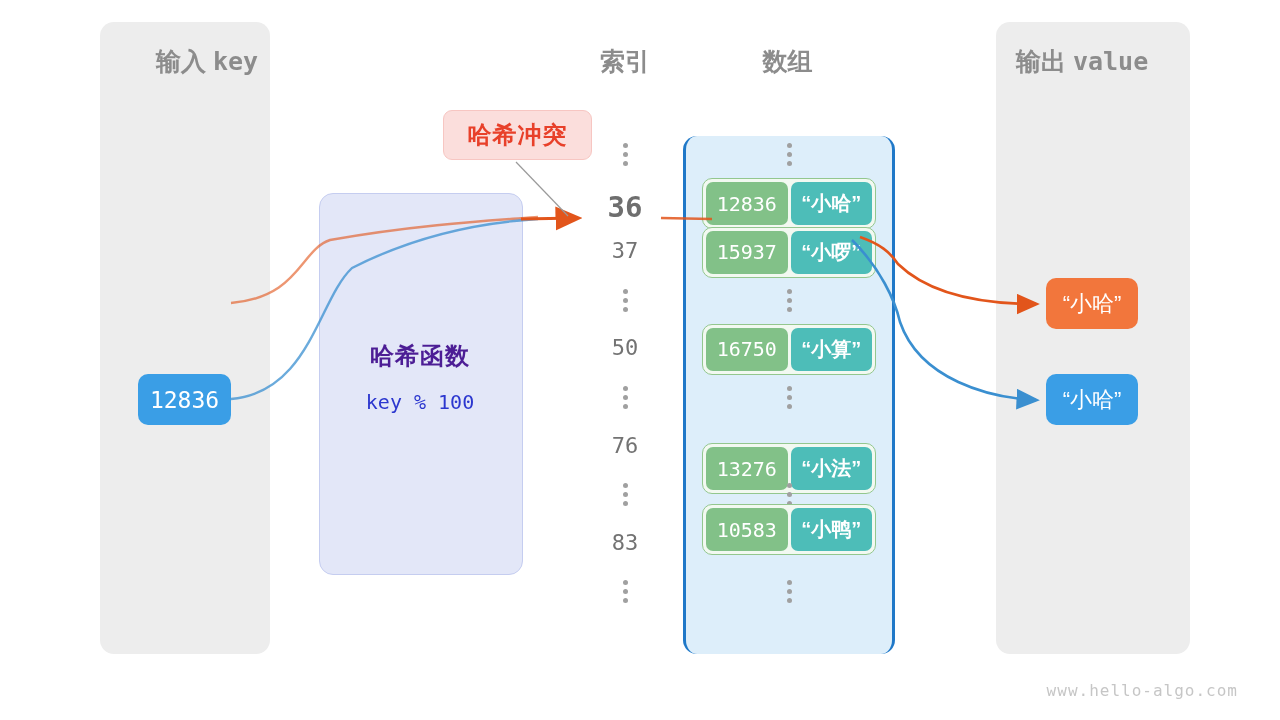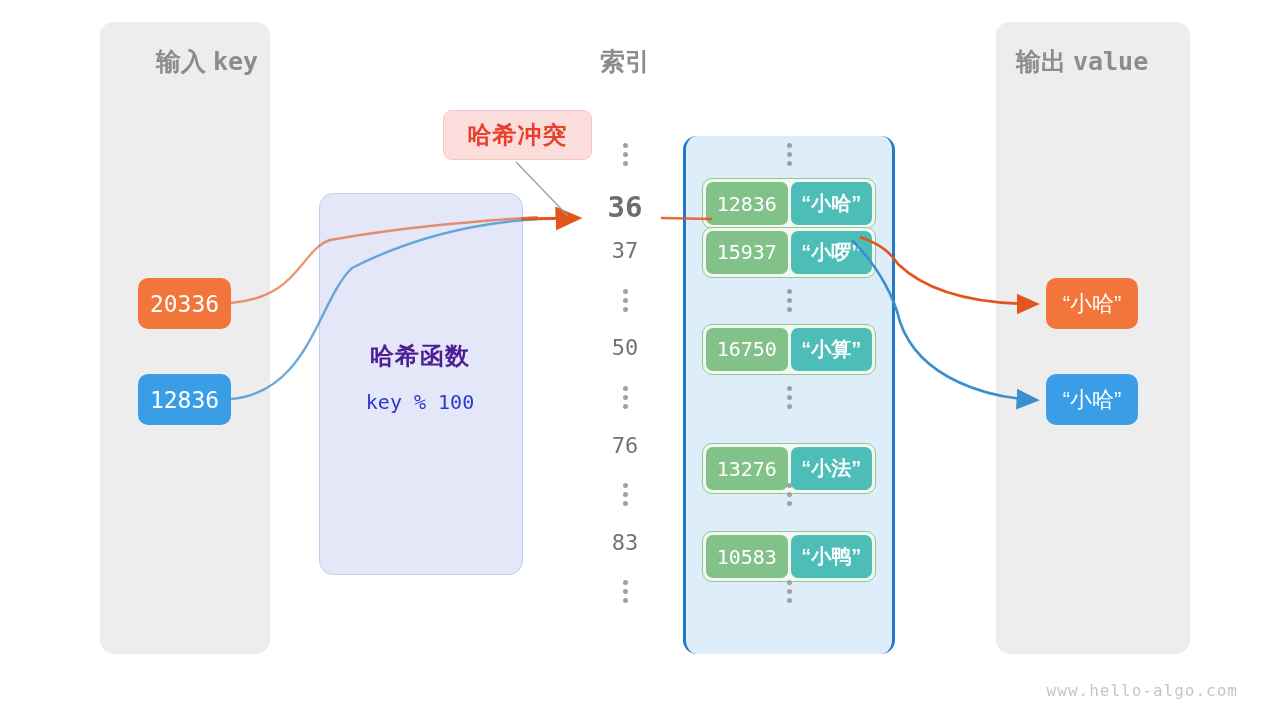--- a/index.html
+++ b/index.html
@@ -250,31 +250,31 @@
   <div class="panel-title" id="title-input">
     <span>输入</span>
     <span class="mono">key</span>
   </div>
   <div class="panel-title" id="title-output">
     <span>输出</span>
     <span class="mono">value</span>
   </div>
 
   <div class="col-title" id="title-index">索引</div>
+  <div class="col-title" id="title-array">数组</div>
 
 
   <div id="hash-box"></div>
   <div id="hash-label">哈希函数</div>
   <div id="hash-formula">key % 100</div>
 
   <div id="collision-badge">哈希冲突</div>
 
   <div id="array-box"></div>
 
-  <div class="pill orange" id="in-0">20336</div>
   <div class="pill blue" id="in-1">12836</div>
 
   <div class="pill orange cjk" id="out-0">“小哈”</div>
   <div class="pill blue cjk" id="out-1">“小哈”</div>
 
   <div id="rows-layer">
       <div class="vdots idx" style="top: 143px;">
         <i></i>
         <i></i>
         <i></i>
@@ -328,21 +328,21 @@
         <i></i>
         <i></i>
         <i></i>
       </div>
       <div class="vdots arr" style="top: 483.2px;">
         <i></i>
         <i></i>
         <i></i>
       </div>
       <div class="index-label" style="top: 529.8px;">83</div>
-      <div class="entry" style="top: 531px;">
+      <div class="entry" style="top: 504px;">
         <div class="key-cell">10583</div>
         <div class="val-cell">“小鸭”</div>
       </div>
       <div class="vdots idx" style="top: 580.4px;">
         <i></i>
         <i></i>
         <i></i>
       </div>
       <div class="vdots arr" style="top: 580.4px;">
         <i></i>

